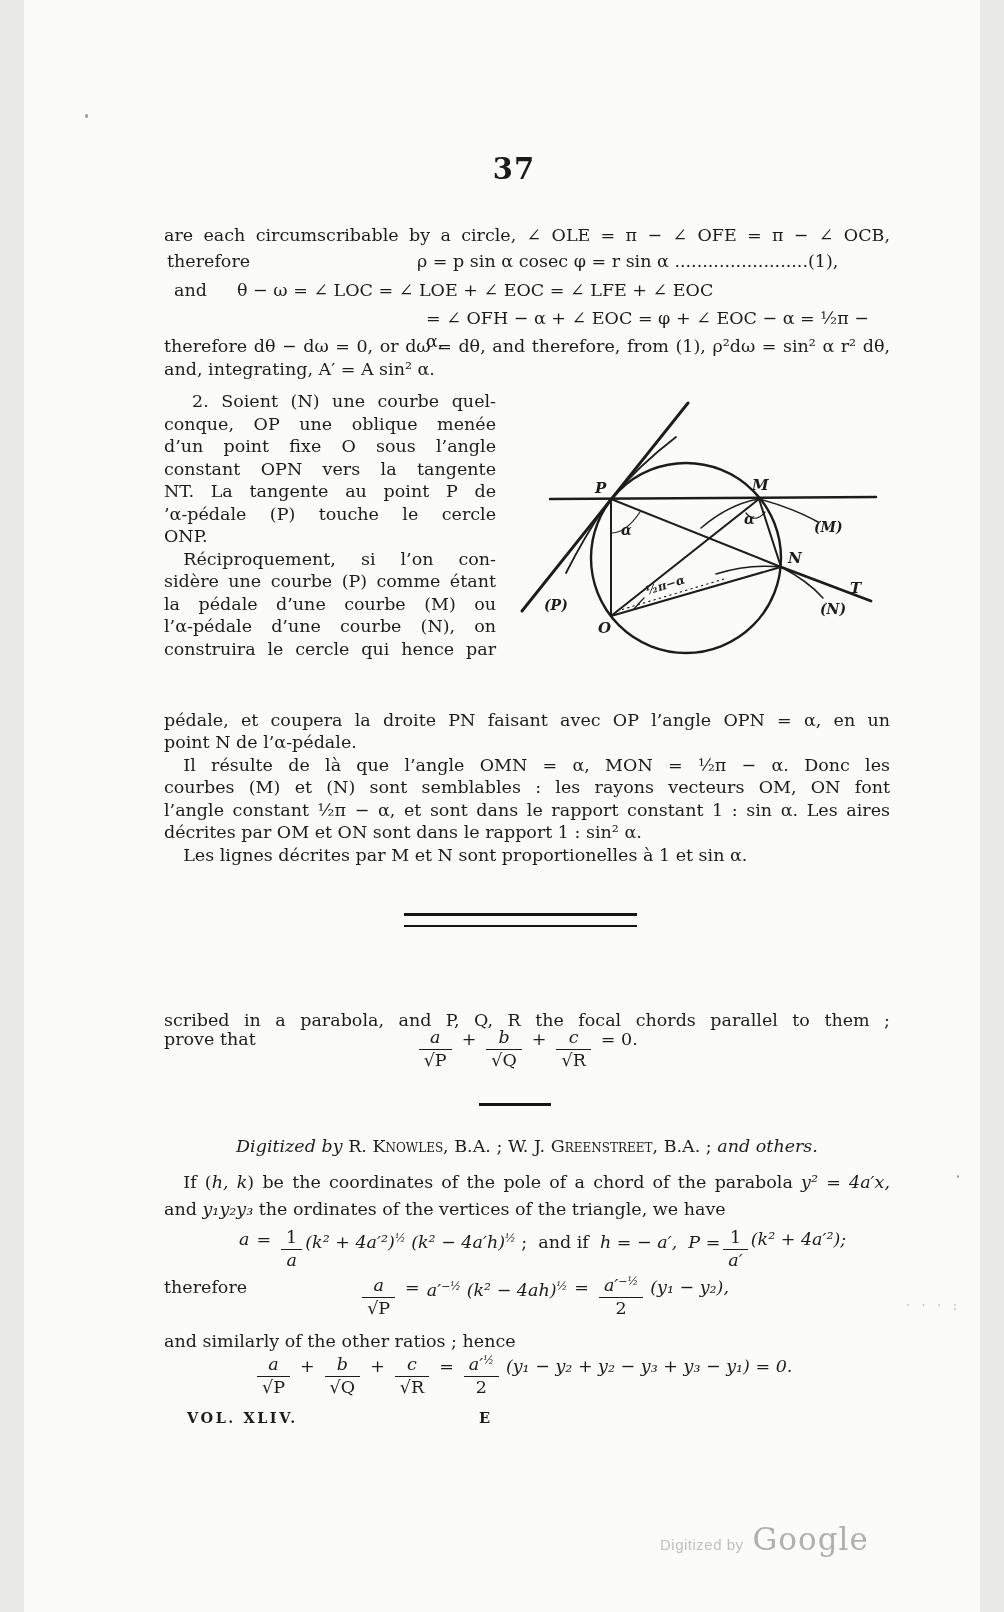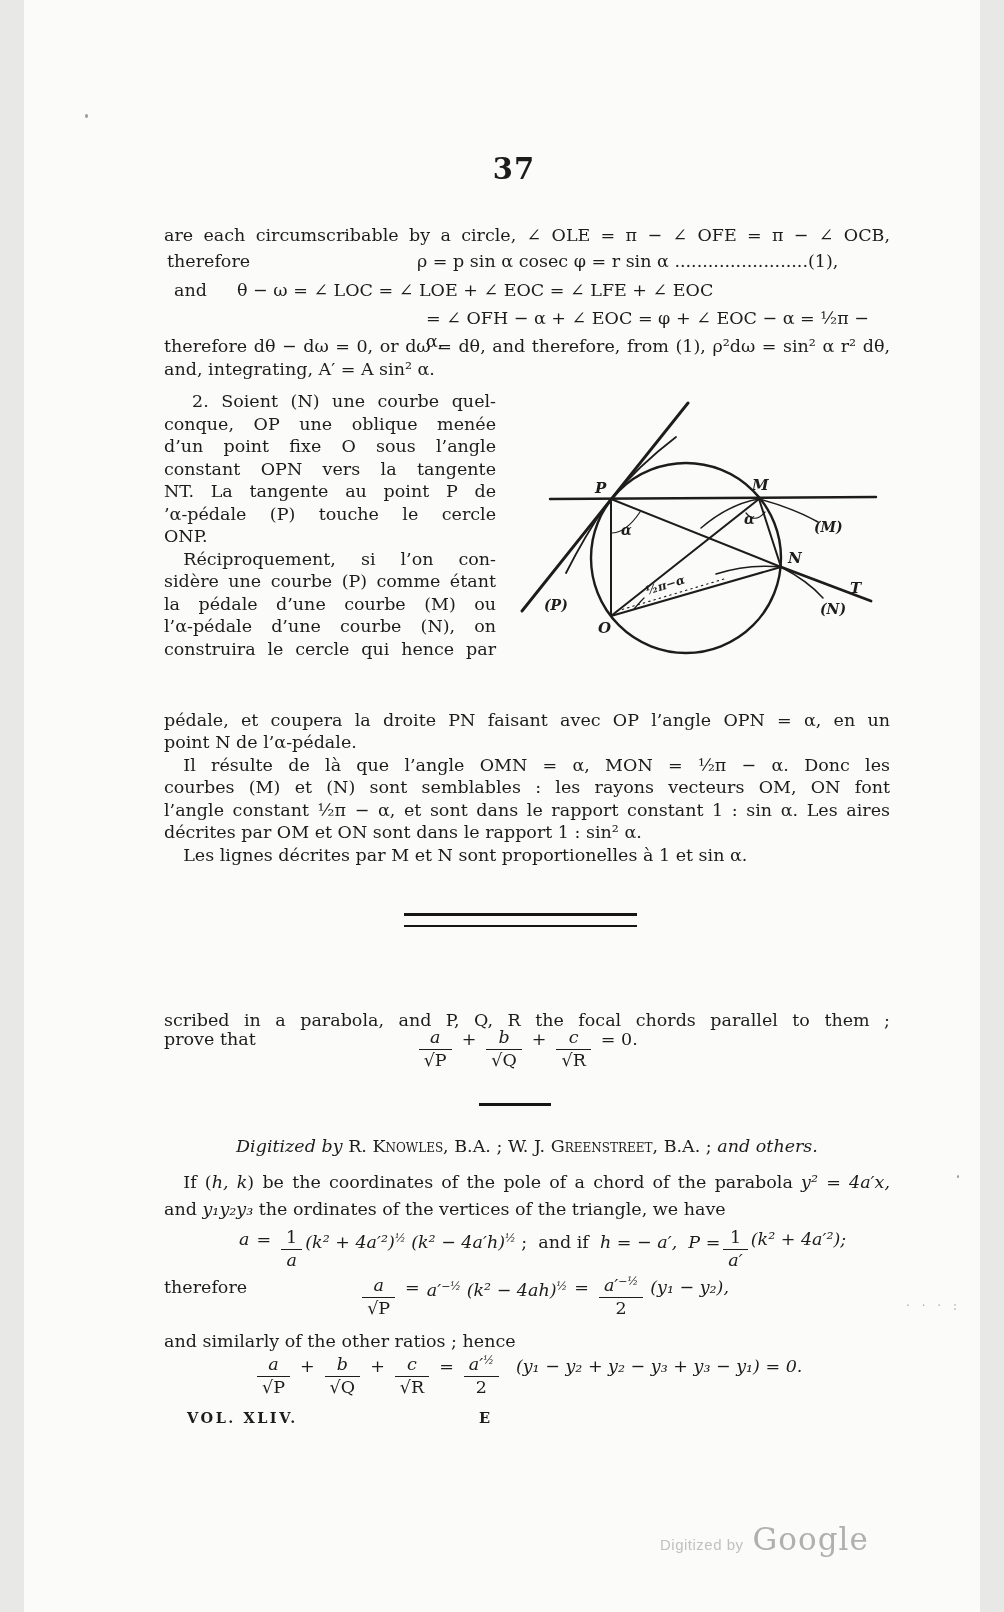--- a/index.html
+++ b/index.html
@@ -177,21 +177,21 @@
   <div class="l" style="top:1330px">and similarly of the other ratios ;  hence</div>
 
   <div class="mrow" style="left:230px;top:1355px;height:52px">
     <span class="frac"><span class="num i">a</span><span class="den"><span class="rad">√</span><span class="vin">P</span></span></span>
     <span class="plus">+</span>
     <span class="frac"><span class="num i">b</span><span class="den"><span class="rad">√</span><span class="vin">Q</span></span></span>
     <span class="plus">+</span>
     <span class="frac"><span class="num i">c</span><span class="den"><span class="rad">√</span><span class="vin">R</span></span></span>
     <span class="mx">=</span>
     <span class="frac"><span class="num"><span class="i">a′</span><sup class="s">½</sup></span><span class="den">2</span></span>
-    <span class="i" style="margin-left:14px">(y₁ − y₂ + y₂ − y₃ + y₃ − y₁) = 0.</span>
+    <span class="i" style="margin-left:4px">(y₁ − y₂ + y₂ − y₃ + y₃ − y₁) = 0.</span>
   </div>
 
   <div class="vol">VOL. XLIV.</div>
   <div class="sig">E</div>
 
   <div class="wm">
     <span class="wm-pre">Digitized by</span>
     <span class="wm-brand">Google</span>
   </div>
 

